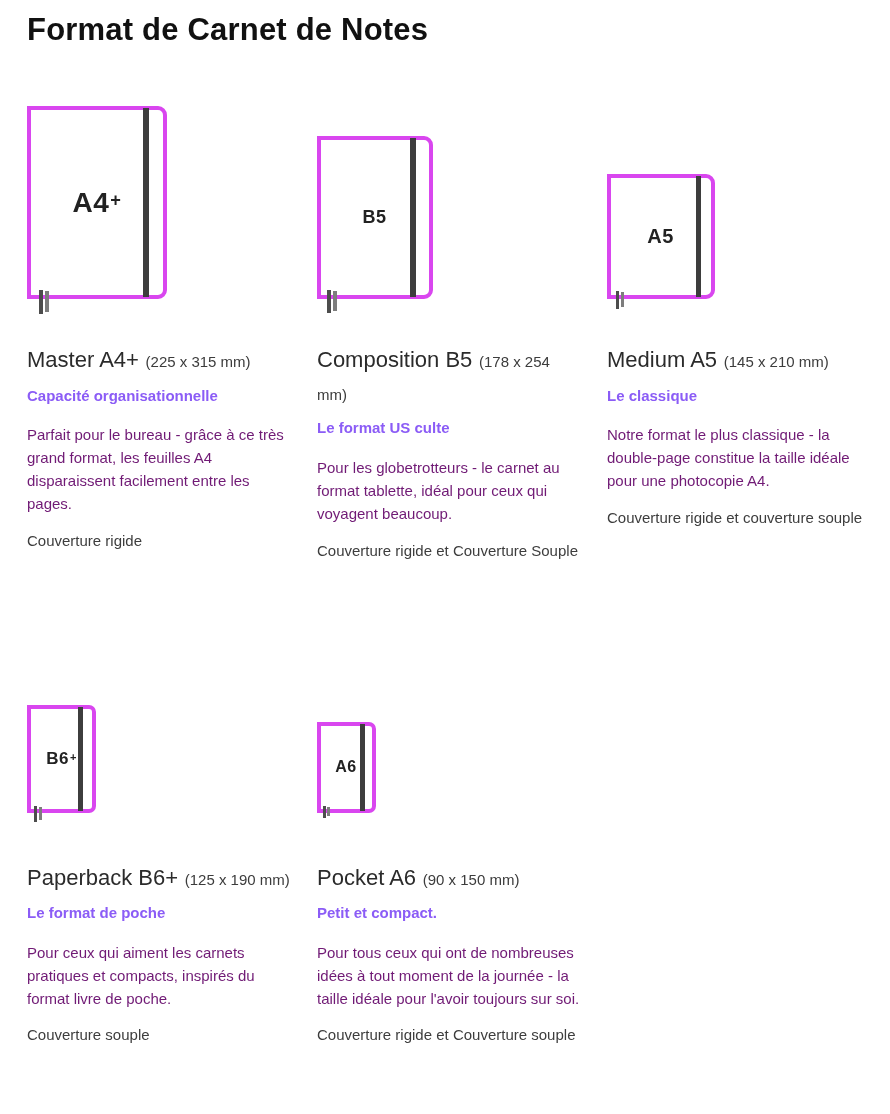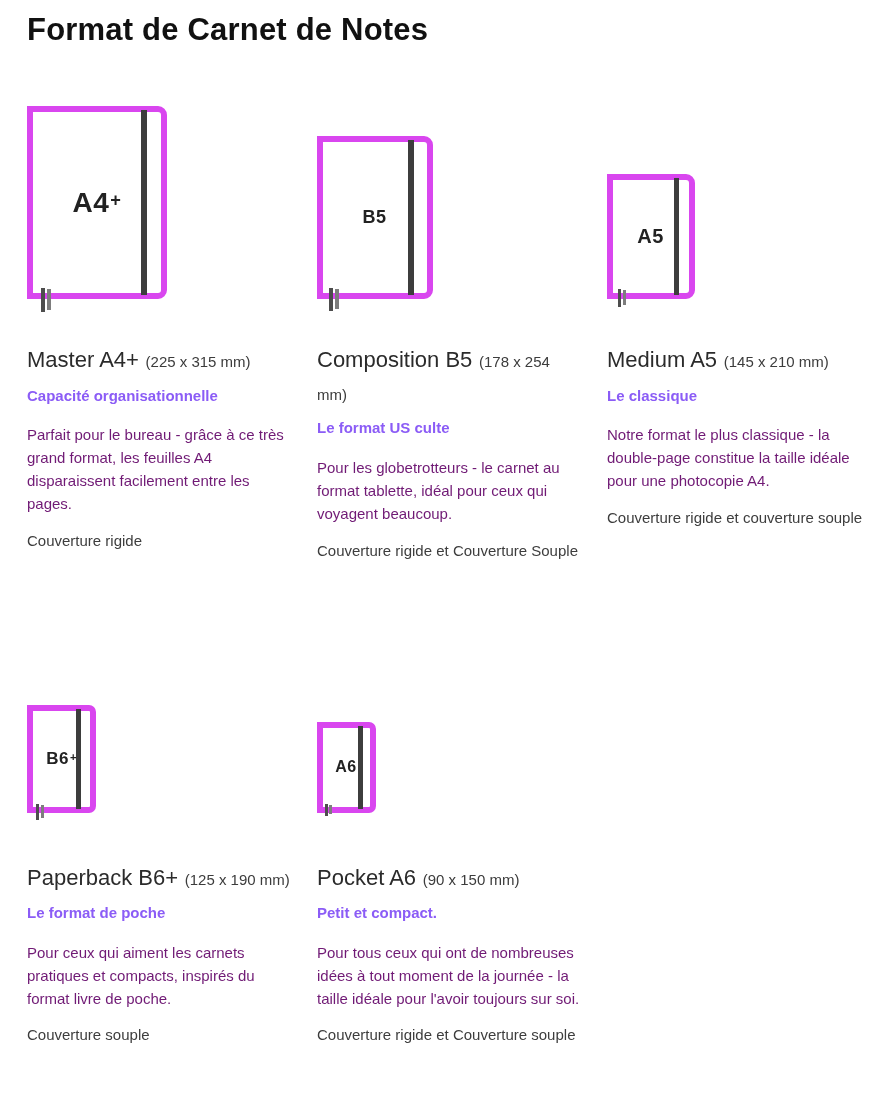--- a/index.html
+++ b/index.html
@@ -21,21 +21,21 @@
     column-gap: 24px;
     row-gap: 140px;
   }
   
   .nb-area { display: flex; align-items: flex-end; }
   .row1 .nb-area { height: 195px; margin-bottom: 44px; }
   .row2 .nb-area { height: 110px; margin-bottom: 48px; }
   .nb {
     position: relative;
     background: #fff;
-    border: 6px solid #d946ef;
+    border: 4px solid #d946ef;
     border-radius: 0 9px 9px 0;
   }
   .nb .band {
     position: absolute; top: -2px; bottom: -2px;
     background: #3d3d3d; z-index: 1;
   }
   .nb .label {
     position: absolute; inset: 0;
     display: flex; align-items: center; justify-content: center;
     font-weight: 700; color: #222; letter-spacing: 0.5px;
@@ -51,21 +51,21 @@
   .nb-a4plus .label { font-size: 28px; }
   .nb-a4plus .ribbon.r1 { left: 8px;  width: 4px; height: 24px; bottom: -19px; }
   .nb-a4plus .ribbon.r2 { left: 14px; width: 4px; height: 21px; bottom: -17px; }
 
   .nb-b5 { width: 116px; height: 163px; }
   .nb-b5 .band { width: 6px; right: 13px; }
   .nb-b5 .label { font-size: 18px; }
   .nb-b5 .ribbon.r1 { left: 6px;  width: 4px; height: 23px; bottom: -18px; }
   .nb-b5 .ribbon.r2 { left: 12px; width: 4px; height: 20px; bottom: -16px; }
 
-  .nb-a5 { width: 88px; height: 125px; }
+  .nb-a5 { width: 108px; height: 125px; }
   .nb-a5 .band { width: 5px; right: 10px; }
   .nb-a5 .label { font-size: 20px; }
   .nb-a5 .ribbon.r1 { left: 5px;  width: 3px; height: 18px; bottom: -14px; }
   .nb-a5 .ribbon.r2 { left: 10px; width: 3px; height: 15px; bottom: -12px; }
 
   .nb-b6plus { width: 69px; height: 108px; border-radius: 0 7px 7px 0; }
   .nb-b6plus .band { width: 5px; right: 9px; }
   .nb-b6plus .label { font-size: 17px; }
   .nb-b6plus .ribbon.r1 { left: 3px; width: 3px; height: 16px; bottom: -13px; }
   .nb-b6plus .ribbon.r2 { left: 8px; width: 3px; height: 13px; bottom: -11px; }

